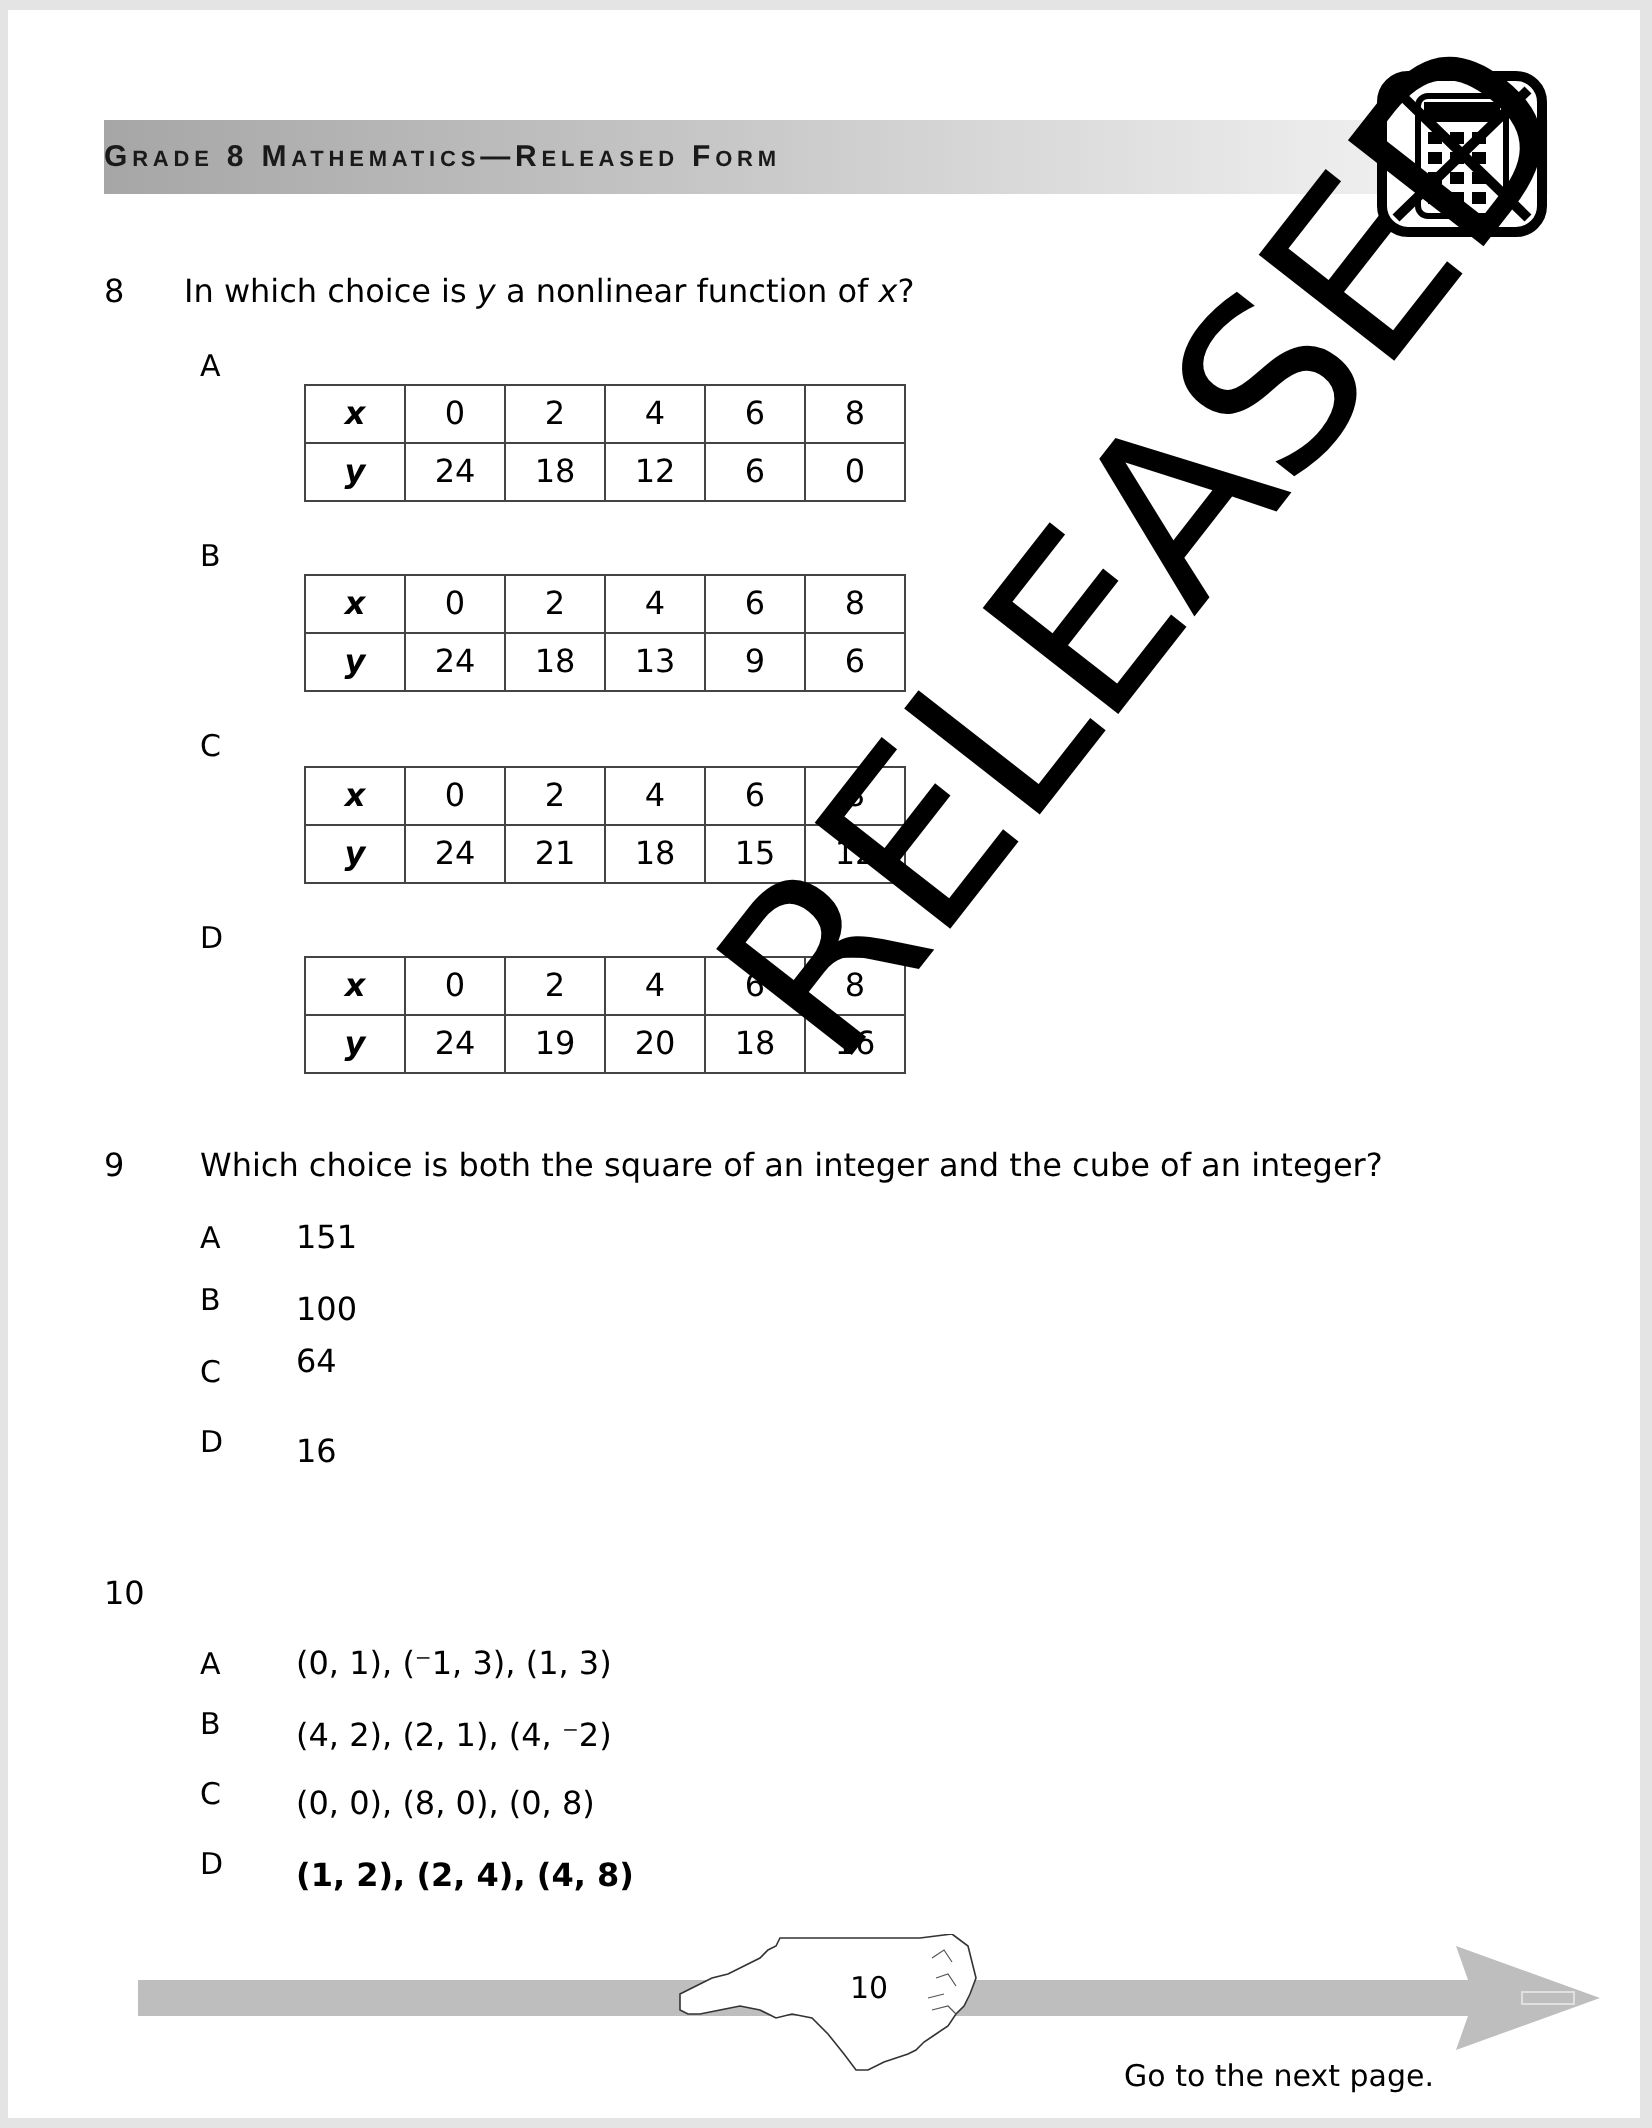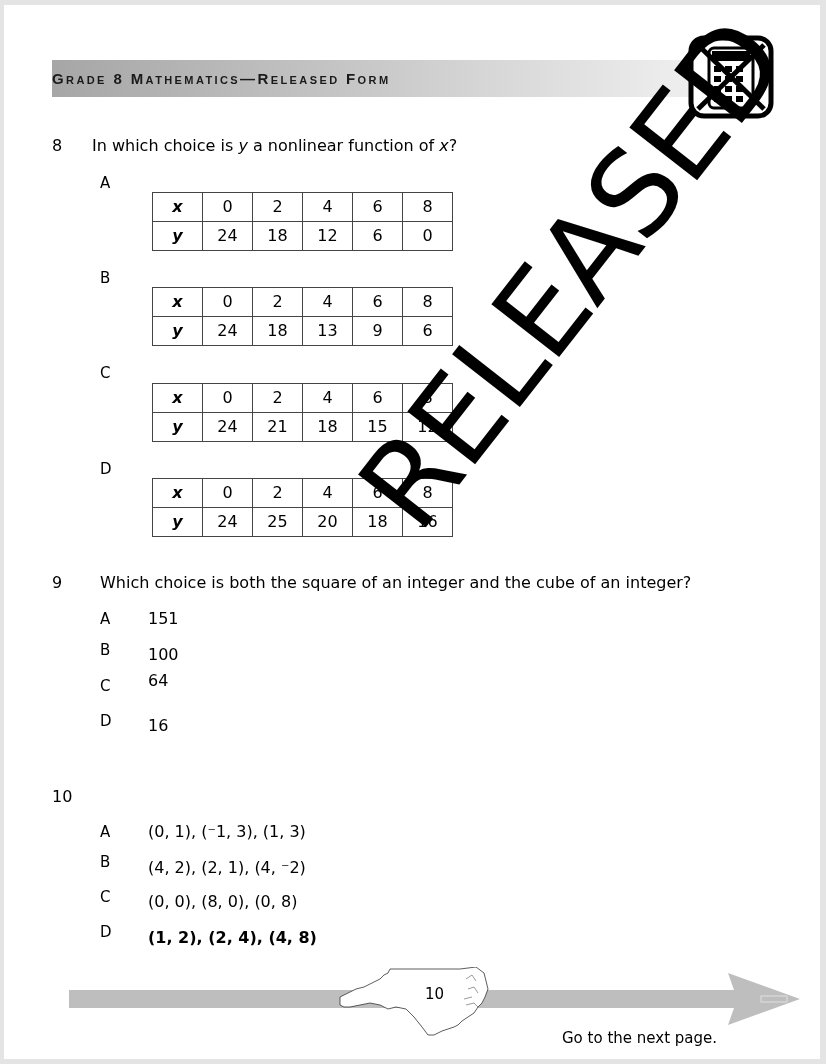--- a/index.html
+++ b/index.html
@@ -178,21 +178,21 @@
       <td class="hdr">x</td>
       <td>0</td>
       <td>2</td>
       <td>4</td>
       <td>6</td>
       <td>8</td>
     </tr>
     <tr>
       <td class="hdr">y</td>
       <td>24</td>
-      <td>25</td>
+      <td>19</td>
       <td>20</td>
       <td>18</td>
       <td>16</td>
     </tr>
   </tbody>
     </table>
 
   <div class="q-num" style="left:48px; top:568px;">9</div>
   <div class="q-text" style="left:96px; top:568px;">Which choice is both the square of an integer and the cube of an integer?</div>
 

